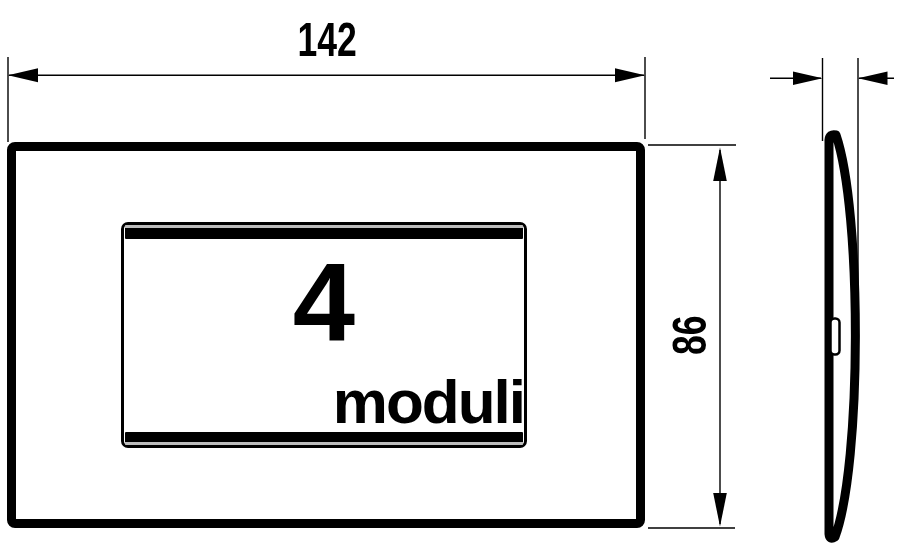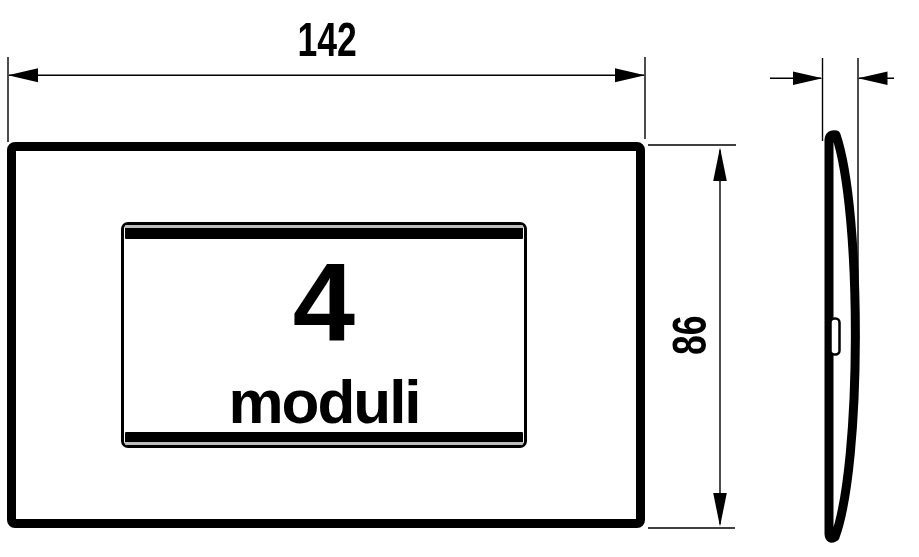--- a/index.html
+++ b/index.html
@@ -71,21 +71,21 @@
     font-size: 112px;
     font-weight: 700;
     line-height: 1;
     letter-spacing: 0;
   }
   .module-word {
     position: absolute;
     left: 0;
     right: 0;
     top: 146px;
-    text-align: center;
+    text-align: right;
     font-size: 62px;
     font-weight: 700;
     line-height: 1;
     letter-spacing: -2px;
   }
   
   .dim-label {
     position: absolute;
     width: 100px;
     height: 50px;

